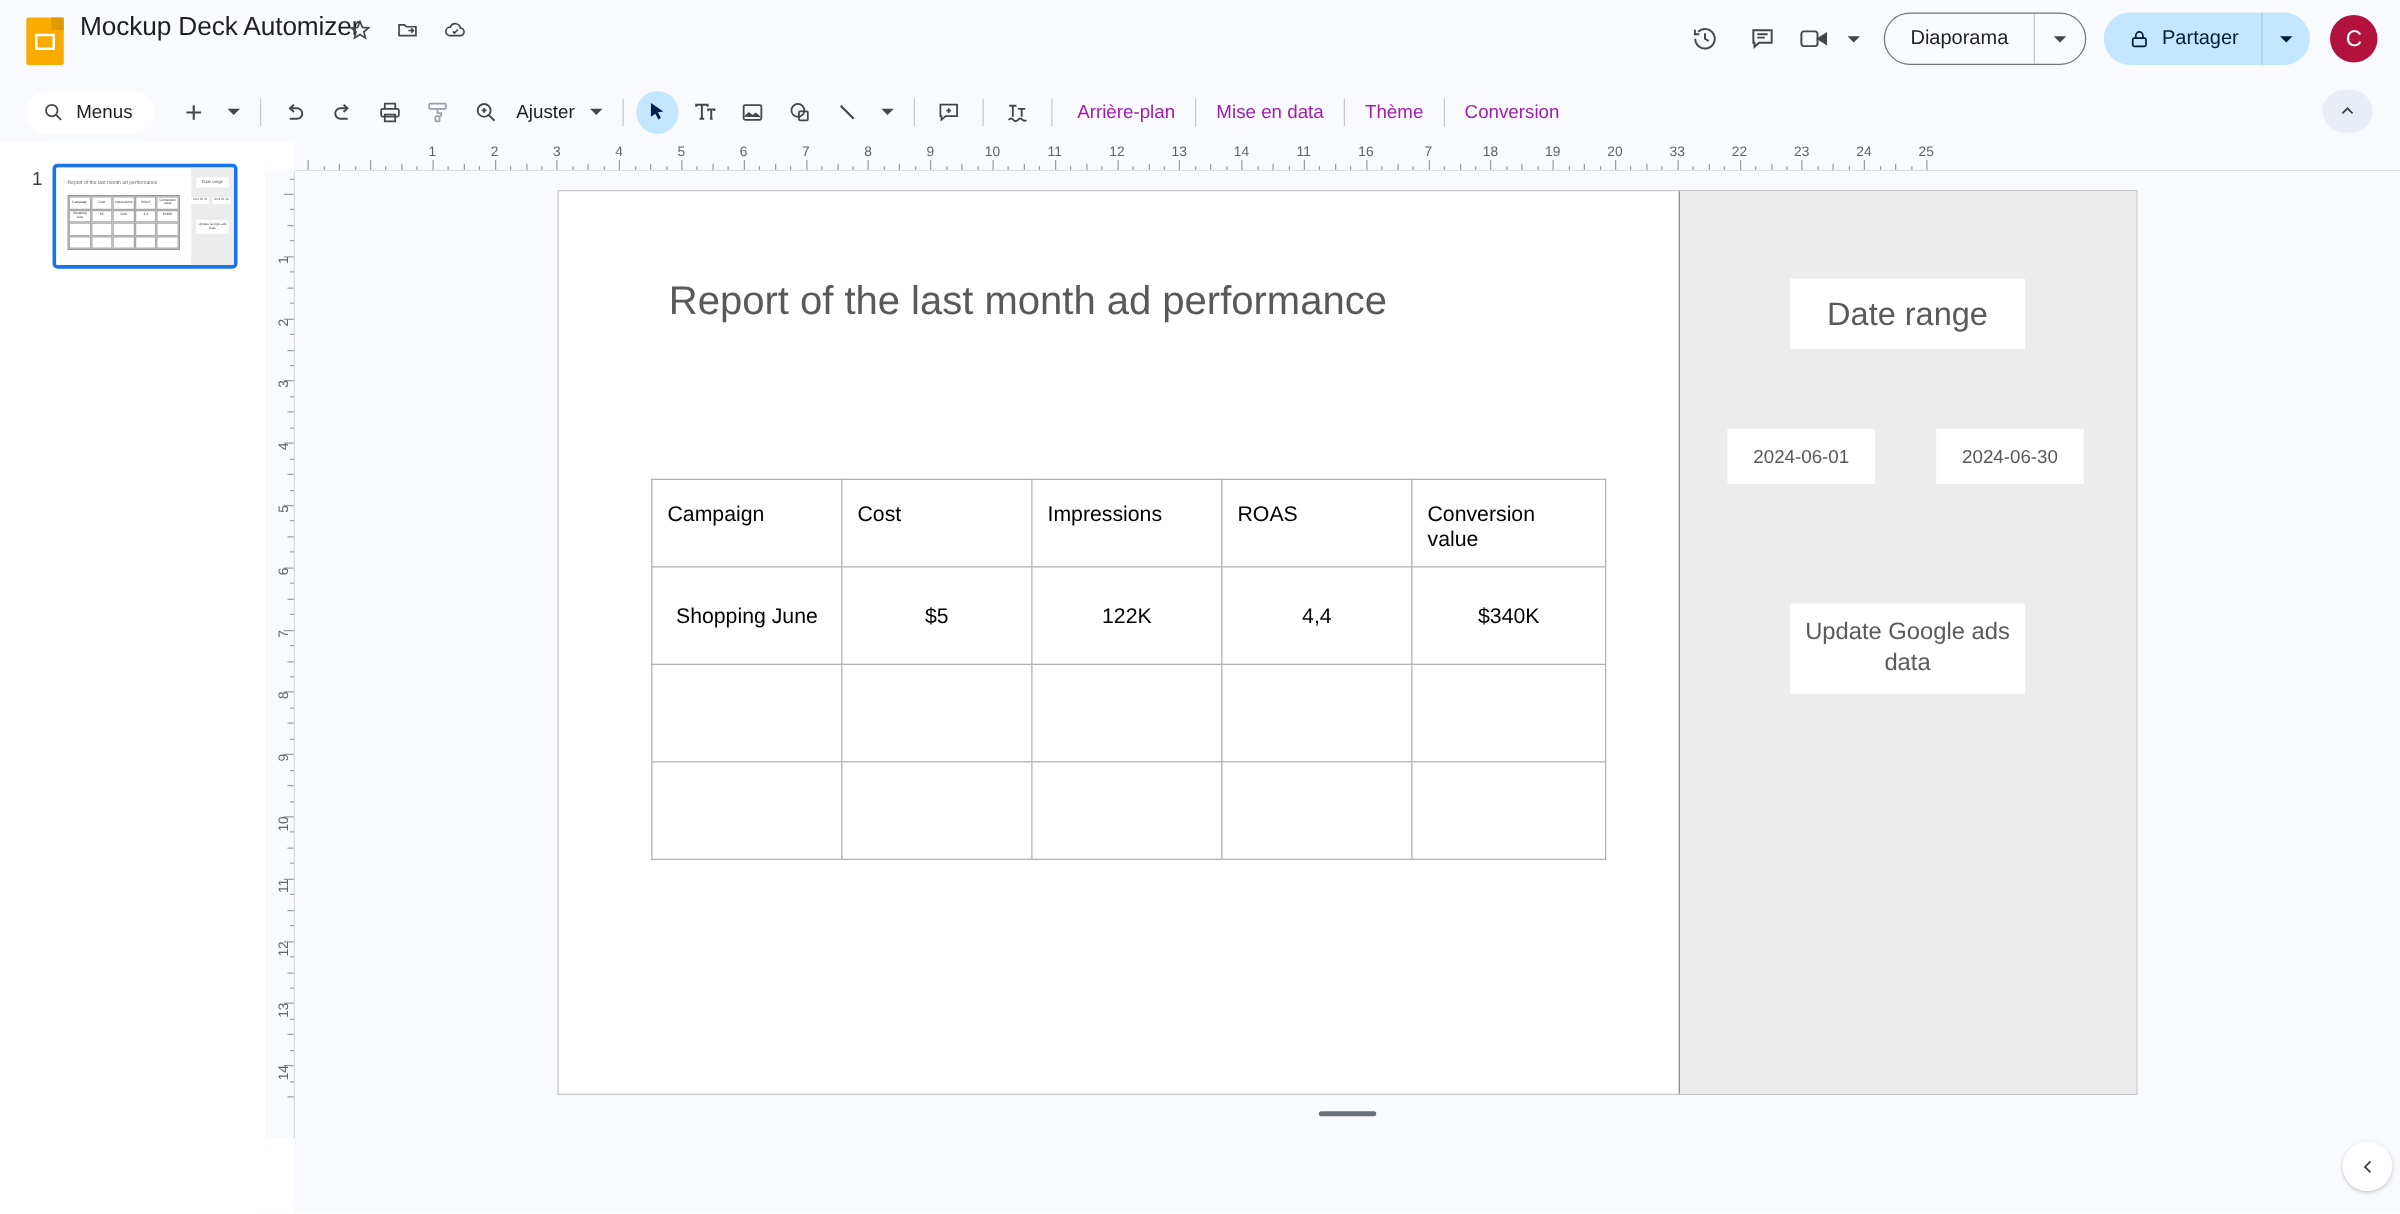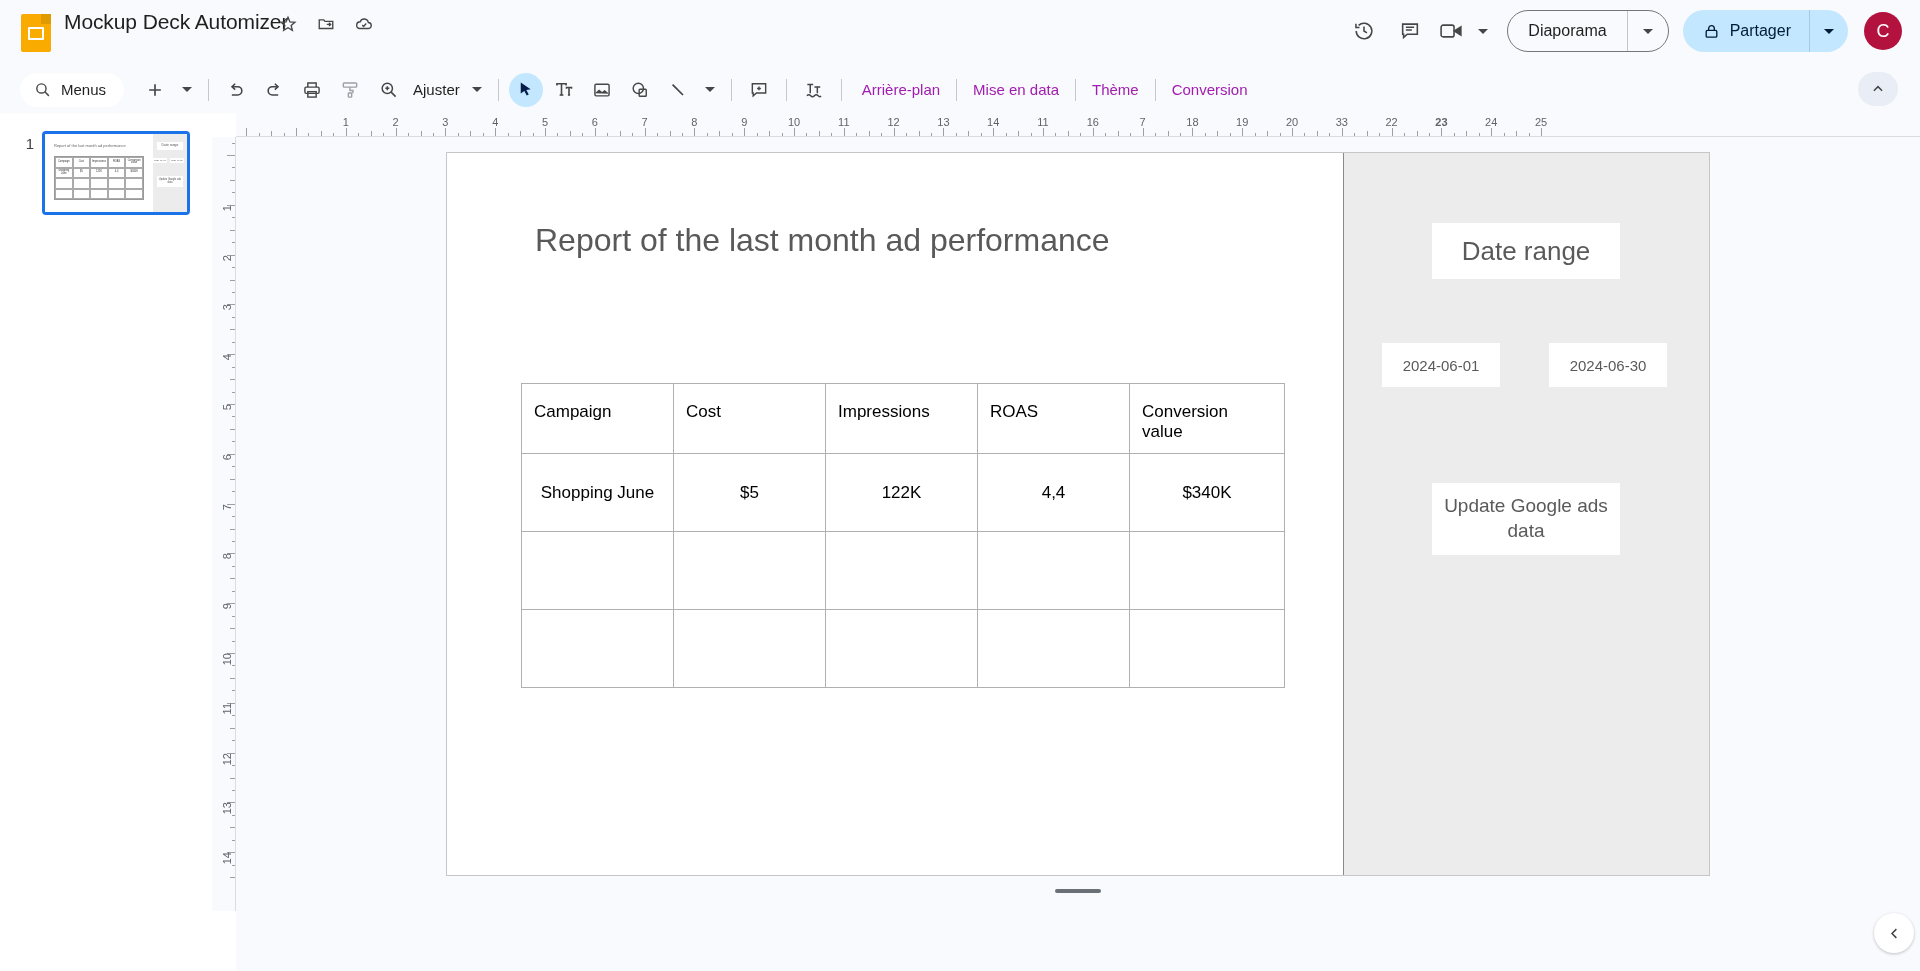--- a/index.html
+++ b/index.html
@@ -481,21 +481,21 @@
         <div class="num" style="left: 707.4px;">13</div>
         <div class="num" style="left: 757.2px;">14</div>
         <div class="num" style="left: 807px;">11</div>
         <div class="num" style="left: 856.8px;">16</div>
         <div class="num" style="left: 906.6px;">7</div>
         <div class="num" style="left: 956.4px;">18</div>
         <div class="num" style="left: 1006.2px;">19</div>
         <div class="num" style="left: 1056px;">20</div>
         <div class="num" style="left: 1105.8px;">33</div>
         <div class="num" style="left: 1155.6px;">22</div>
-        <div class="num" style="left: 1205.4px; font-weight: bold;">23</div>
+        <div class="num" style="left: 1205.4px;">23</div>
         <div class="num" style="left: 1255.2px;">24</div>
         <div class="num" style="left: 1305px;">25</div>
       </div>
     <div class="baseline"></div>
   </div>
   <div class="vruler">
     <div class="tickwrap" id="vticks" style="position:absolute;inset:0">
         <div class="mark" style="top: 5.55px; width: 4px;"></div>
         <div class="mark" style="top: 18px; width: 9px;"></div>
         <div class="mark" style="top: 30.45px; width: 4px;"></div>

